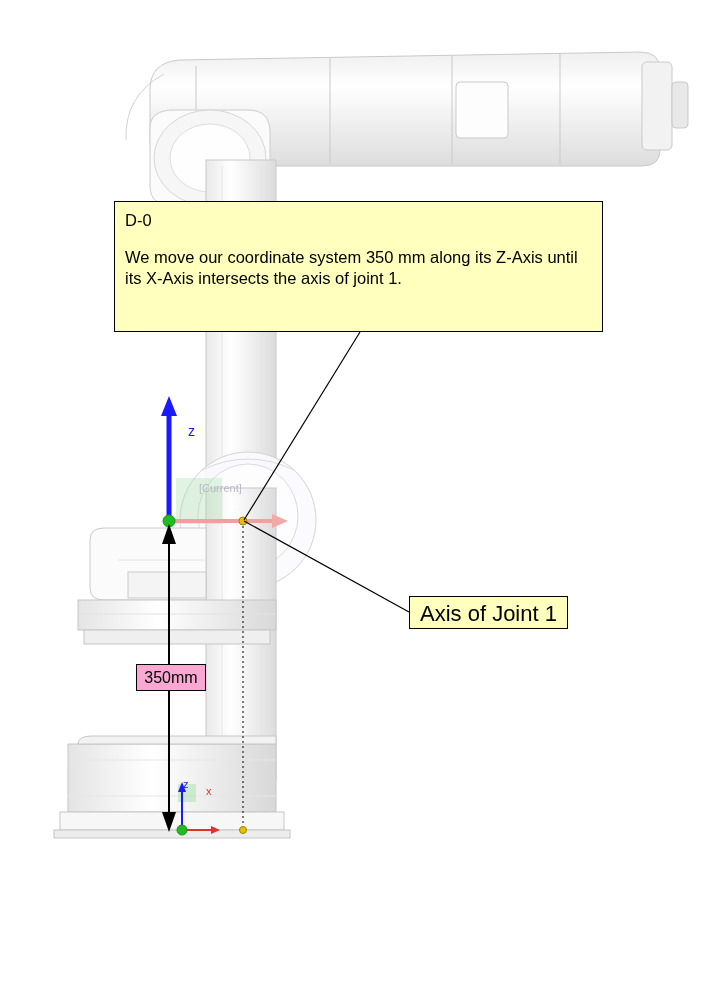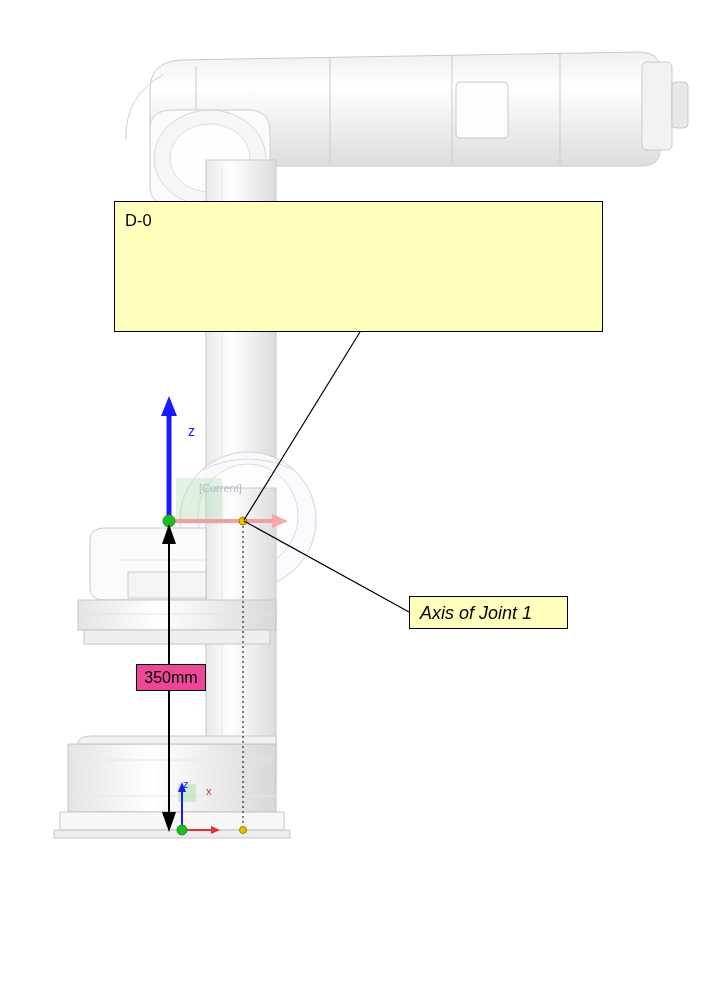--- a/index.html
+++ b/index.html
@@ -51,33 +51,32 @@
     margin: 0 0 16px 0;
   }
   #note-d0 .code {
     margin: 0;
   }
   #note-axis {
     left: 409px;
     top: 596px;
     width: 159px;
     height: 33px;
-    font-size: 18px;
+    font-size: 22px;
     line-height: 33px;
     padding-left: 10px;
     box-sizing: border-box;
-    font-style: italic;
   }
   #label-350 {
     position: absolute;
     left: 136px;
     top: 664px;
     width: 70px;
     height: 27px;
-    background: #ec4899;
+    background: #f9a8d4;
     border: 1px solid #000000;
     box-sizing: border-box;
     color: #000000;
     font-size: 16px;
     line-height: 25px;
     text-align: center;
   }
 
   
   .axis-letter {
@@ -217,20 +216,21 @@
       <circle cx="243" cy="521" r="4" fill="#e8c000" stroke="#9a8400" stroke-width="1"></circle>
       <circle cx="243" cy="830" r="3.5" fill="#e8c000" stroke="#9a8400" stroke-width="1"></circle>
     </g>
 
     <line x1="360" y1="332" x2="244" y2="520" stroke="#000000" stroke-width="1.2"></line>
     <line x1="409" y1="612" x2="244" y2="521" stroke="#000000" stroke-width="1.2"></line>
   </svg>
 
   <div class="callout" id="note-d0">
     <div class="title">D-0</div>
+    <div class="para">We move our coordinate system  350 mm along its Z-Axis until its X-Axis intersects the axis of joint 1.</div>
   </div>
 
   <div class="callout" id="note-axis">Axis of Joint 1</div>
 
   <div id="label-350">350mm</div>
 
   <div class="axis-letter" id="axis-z-big">z</div>
   <div class="axis-letter" id="axis-z-small">z</div>
   <div class="axis-letter" id="axis-x-small">x</div>
   <div id="current-label">[Current]</div>

